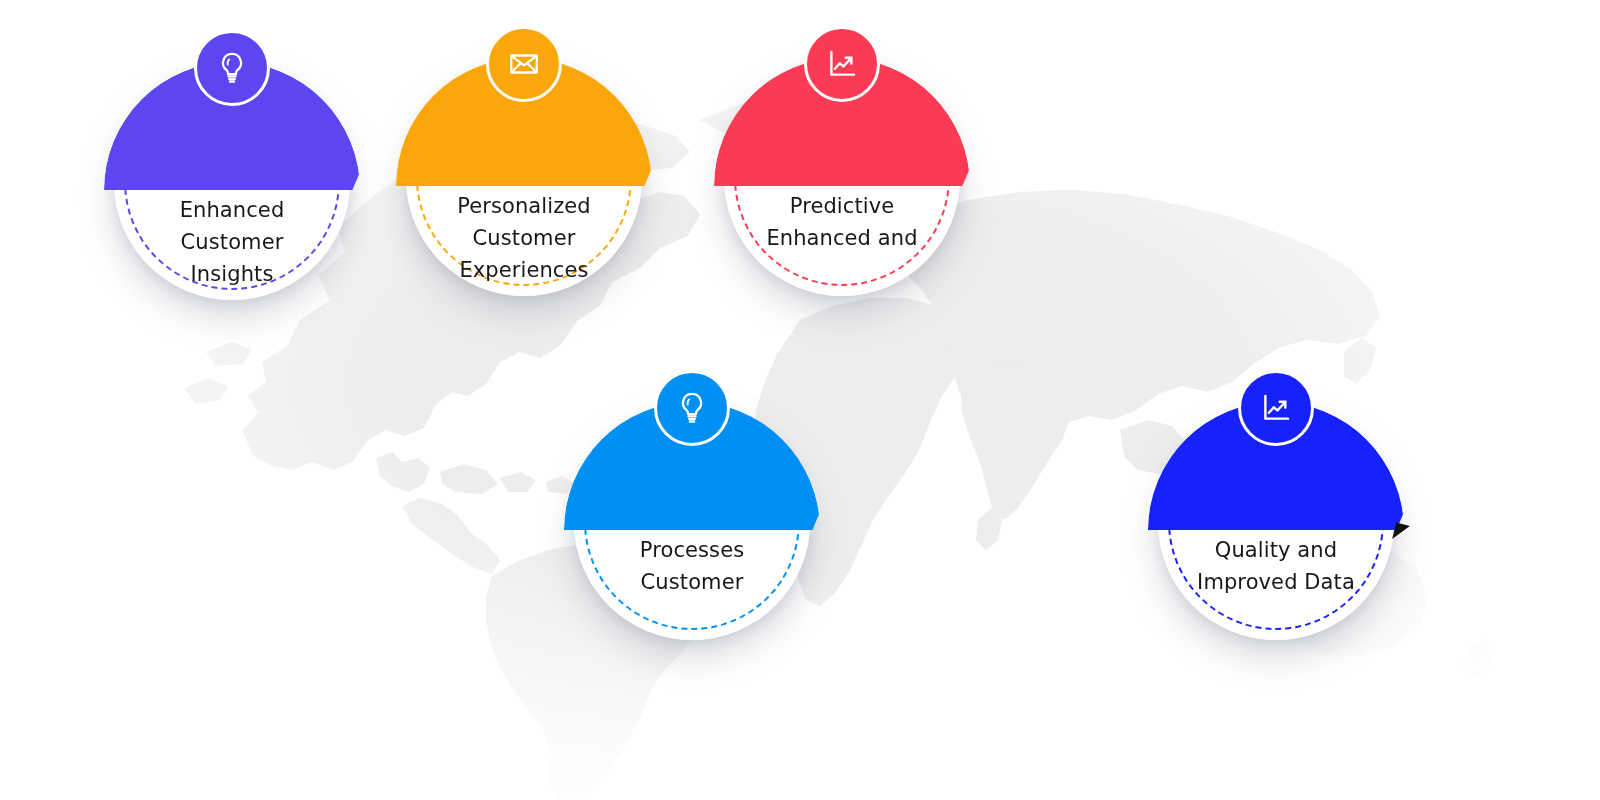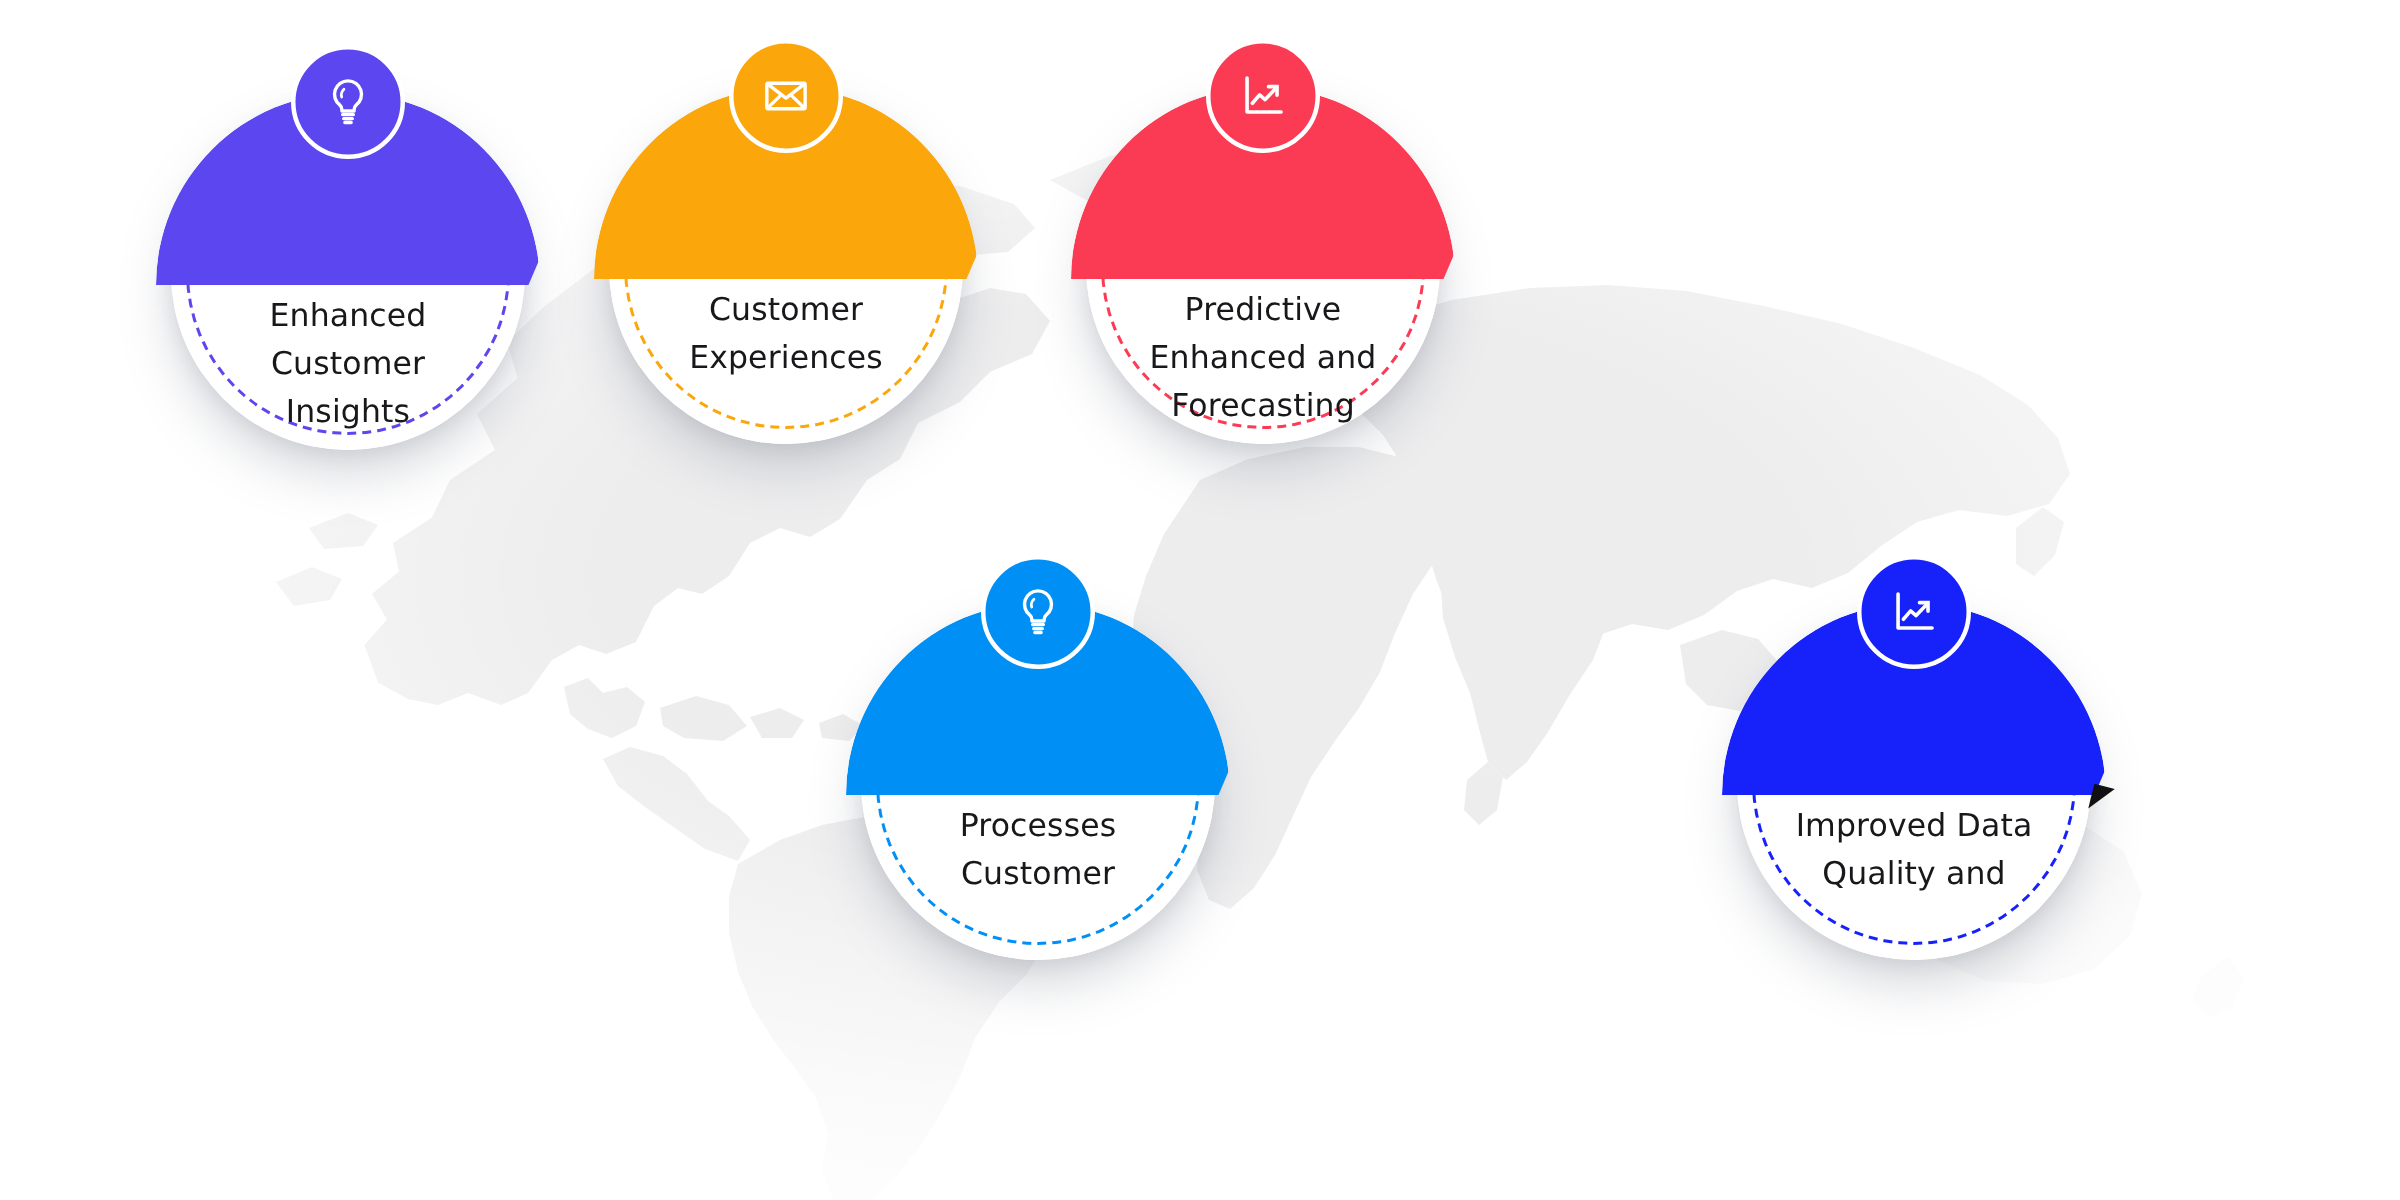--- a/index.html
+++ b/index.html
@@ -190,20 +190,21 @@
           <i></i>
         </div>
       <div class="badge">
         <svg width="34" height="34" viewBox="0 0 24 24" fill="none" stroke="#fff" stroke-width="1.6" stroke-linecap="round" stroke-linejoin="round">
           <rect x="3" y="6" width="18" height="12" rx="0.6"></rect>
           <path d="M3.4 6.4 12 13 20.6 6.4"></path>
           <path d="M3.4 17.6 9.6 11.6M20.6 17.6 14.4 11.6"></path>
         </svg>
       </div>
       <div class="label">
+          <div>Personalized</div>
           <div>Customer</div>
           <div>Experiences</div>
         </div>
     </div>
 
     <div class="card" style="--c:#FB3B54; left:718px; top:52px;">
       <div class="blob"></div>
       <div class="body"></div>
       <div class="dash"></div>
       <div class="dome">
@@ -212,21 +213,20 @@
       <div class="badge">
         <svg width="34" height="34" viewBox="0 0 24 24" fill="none" stroke="#fff" stroke-width="1.7" stroke-linecap="round" stroke-linejoin="round">
           <path d="M4.5 3.5v16h16"></path>
           <path d="M7 15.4l3.4-3.9 2.6 2.2 5.3-5.6"></path>
           <path d="M14.6 7.6h4v4" stroke-linejoin="miter"></path>
         </svg>
       </div>
       <div class="label">
           <div>Predictive</div>
           <div>Enhanced and</div>
-          <div>Forecasting</div>
         </div>
     </div>
 
     <div class="card" style="--c:#0090F5; left:568px; top:396px;">
       <div class="blob"></div>
       <div class="body"></div>
       <div class="dash"></div>
       <div class="dome">
           <i></i>
         </div>
@@ -252,22 +252,22 @@
           <i></i>
         </div>
       <div class="badge">
         <svg width="34" height="34" viewBox="0 0 24 24" fill="none" stroke="#fff" stroke-width="1.7" stroke-linecap="round" stroke-linejoin="round">
           <path d="M4.5 3.5v16h16"></path>
           <path d="M7 15.4l3.4-3.9 2.6 2.2 5.3-5.6"></path>
           <path d="M14.6 7.6h4v4" stroke-linejoin="miter"></path>
         </svg>
       </div>
       <div class="label">
+          <div>Quality and</div>
           <div>Improved Data</div>
-          <div>Quality and</div>
         </div>
     </div>
 
   </div>
 
   <div class="cursor" style="left:1394px; top:524px;"></div>
 
 </div>
 
 </body></html>

